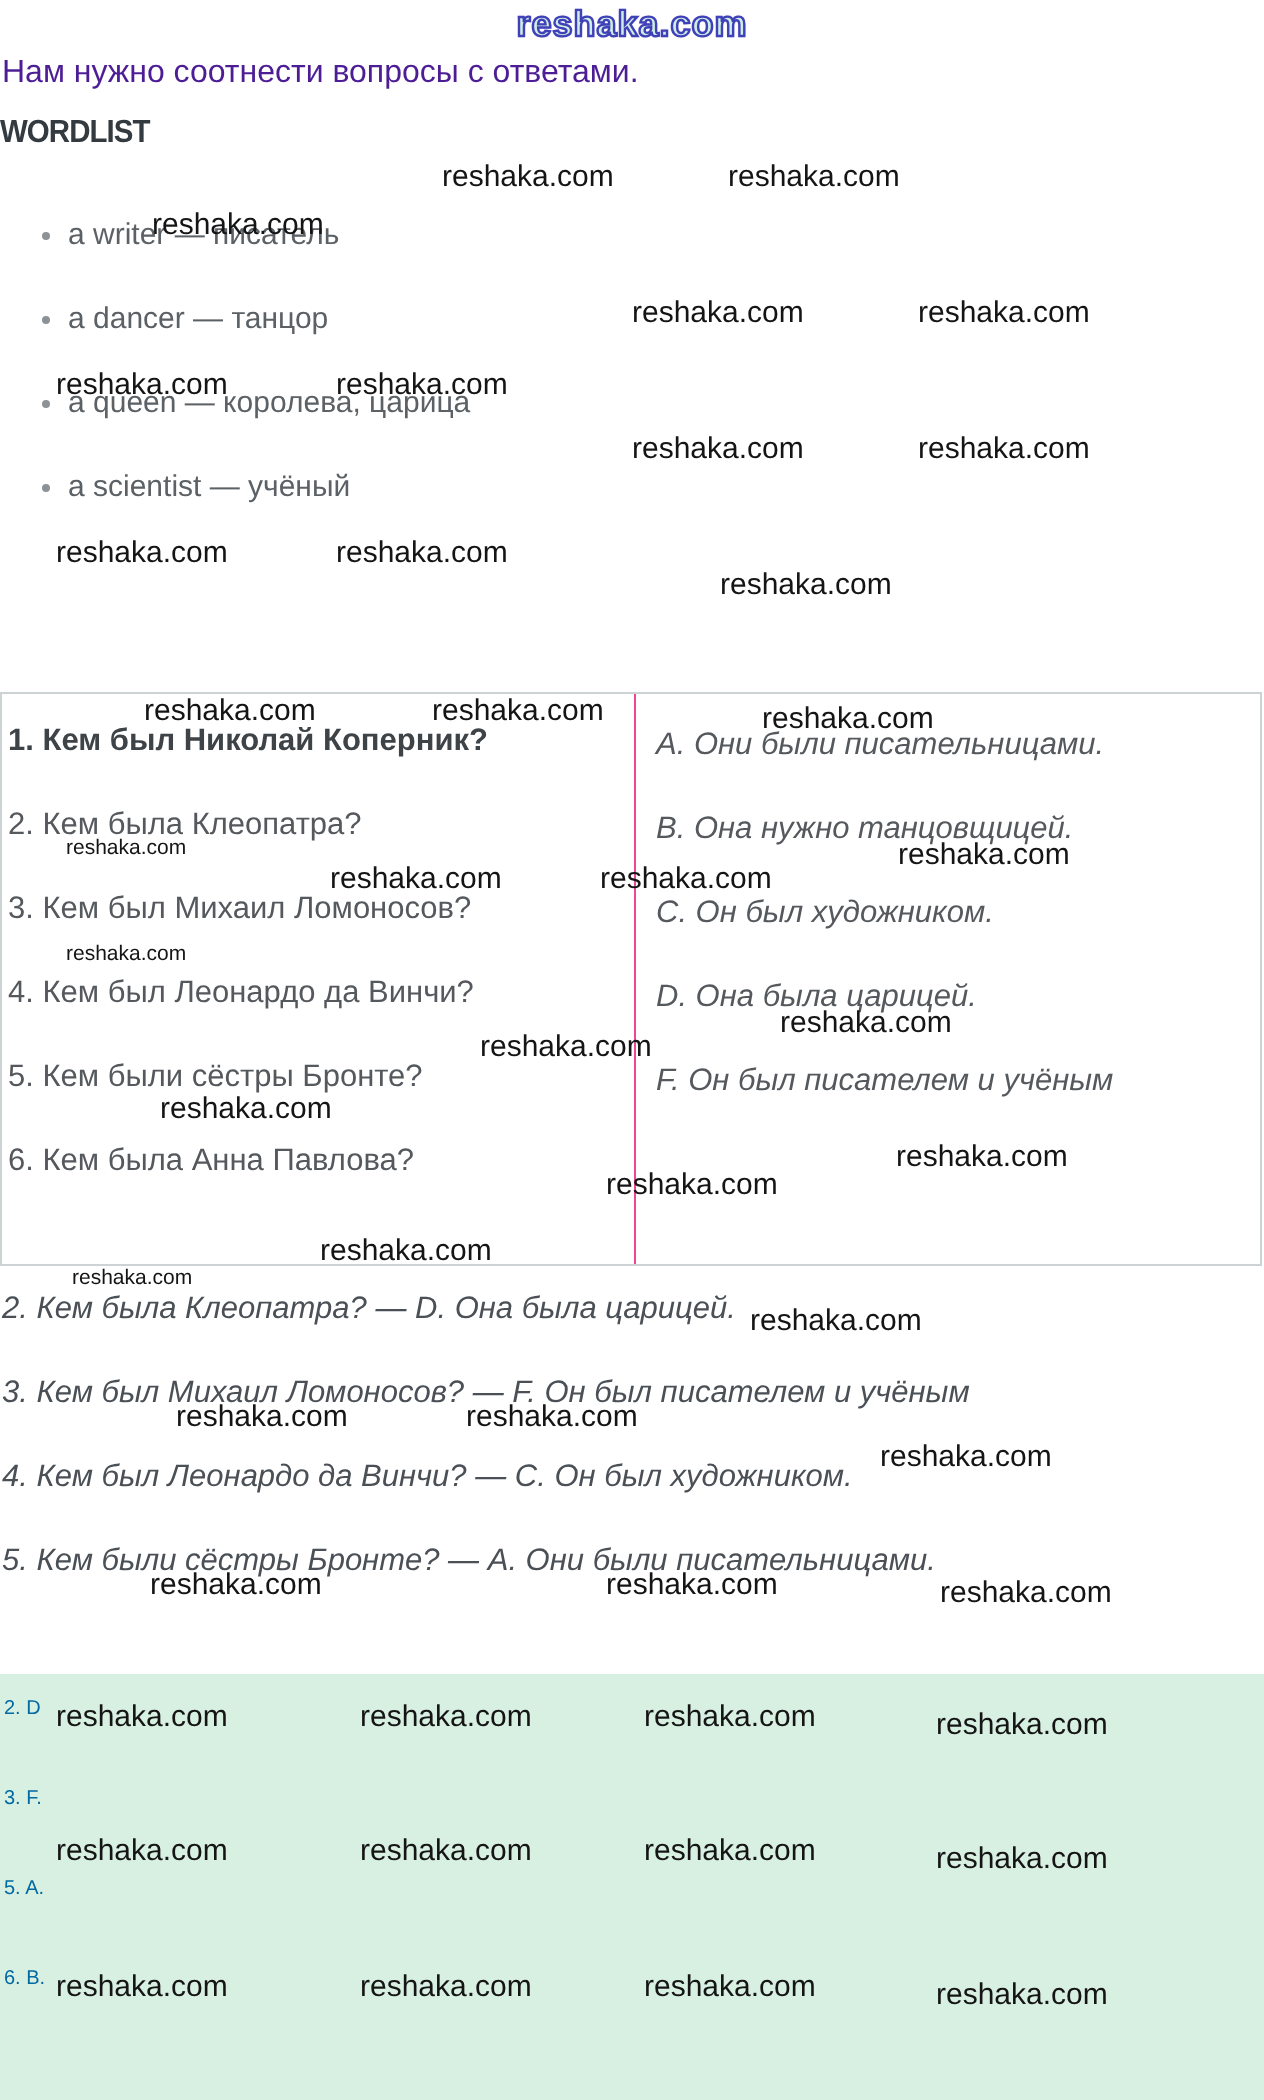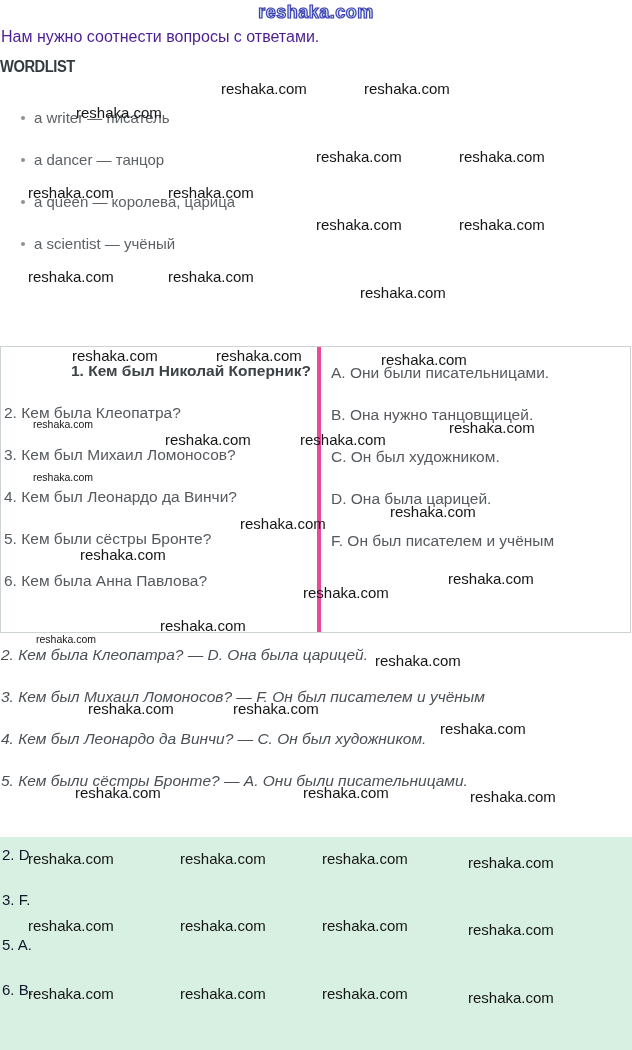--- a/index.html
+++ b/index.html
@@ -49,39 +49,39 @@
   }
 
   .match-table {
     position: absolute; top: 346px; left: 0;
     width: 631px; height: 287px;
     border: 1px solid #cdd2d4;
     display: flex;
   }
   .col { height: 100%; }
   .col.questions { width: 316px; padding: 14px 6px 0 3px; }
-  .col.answers { flex: 1; border-left: 4px solid #ec4899; padding: 16px 4px 0 10px; }
+  .col.answers { flex: 1; border-left: 1px solid #ec4899; padding: 16px 4px 0 10px; font-style: italic; }
   .col p {
     margin: 0 0 22px; font-size: 15.5px; line-height: 20px; color: #55595d;
   }
-  .col p.bold { font-weight: bold; color: #3e4347; text-align: right; }
+  .col p.bold { font-weight: bold; color: #3e4347; }
   .col p.tall { line-height: 35px; margin-bottom: 9px; max-width: 250px; }
 
   .solutions { position: absolute; top: 645px; left: 1px; font-style: italic; }
   .solutions p {
     margin: 0 0 22px; font-size: 15.5px; line-height: 20px; color: #4a5056;
   }
 
   .answer-key {
     position: absolute; top: 837px; left: 0;
     width: 632px; height: 213px;
     padding: 8px 0 0 2px;
   }
   .answer-key p {
-    margin: 0 0 25px; font-size: 15px; line-height: 20px; color: #0f172a;
+    margin: 0 0 25px; font-size: 10px; line-height: 20px; color: #0369a1;
   }
 
   .wm-layer { position: absolute; inset: 0; z-index: 4; pointer-events: none; }
   .wm {
     position: absolute; white-space: nowrap;
     font-size: 15px; font-weight: 500; color: #151515;
   }
   .wm.small { font-size: 10.5px; }
 </style>
 </head>

